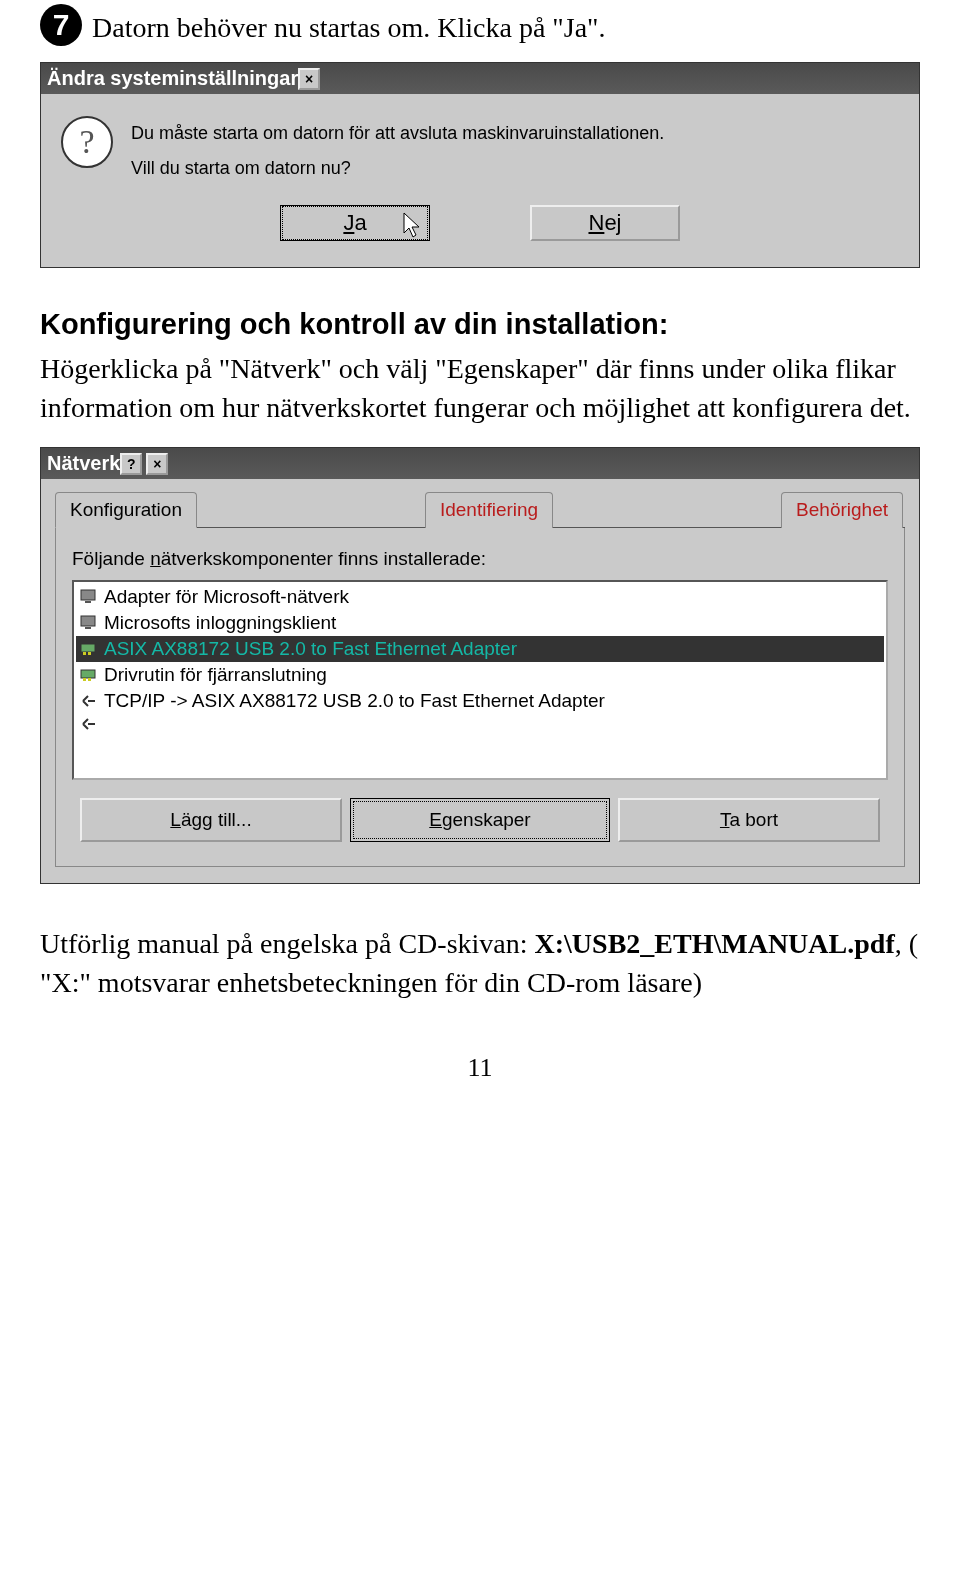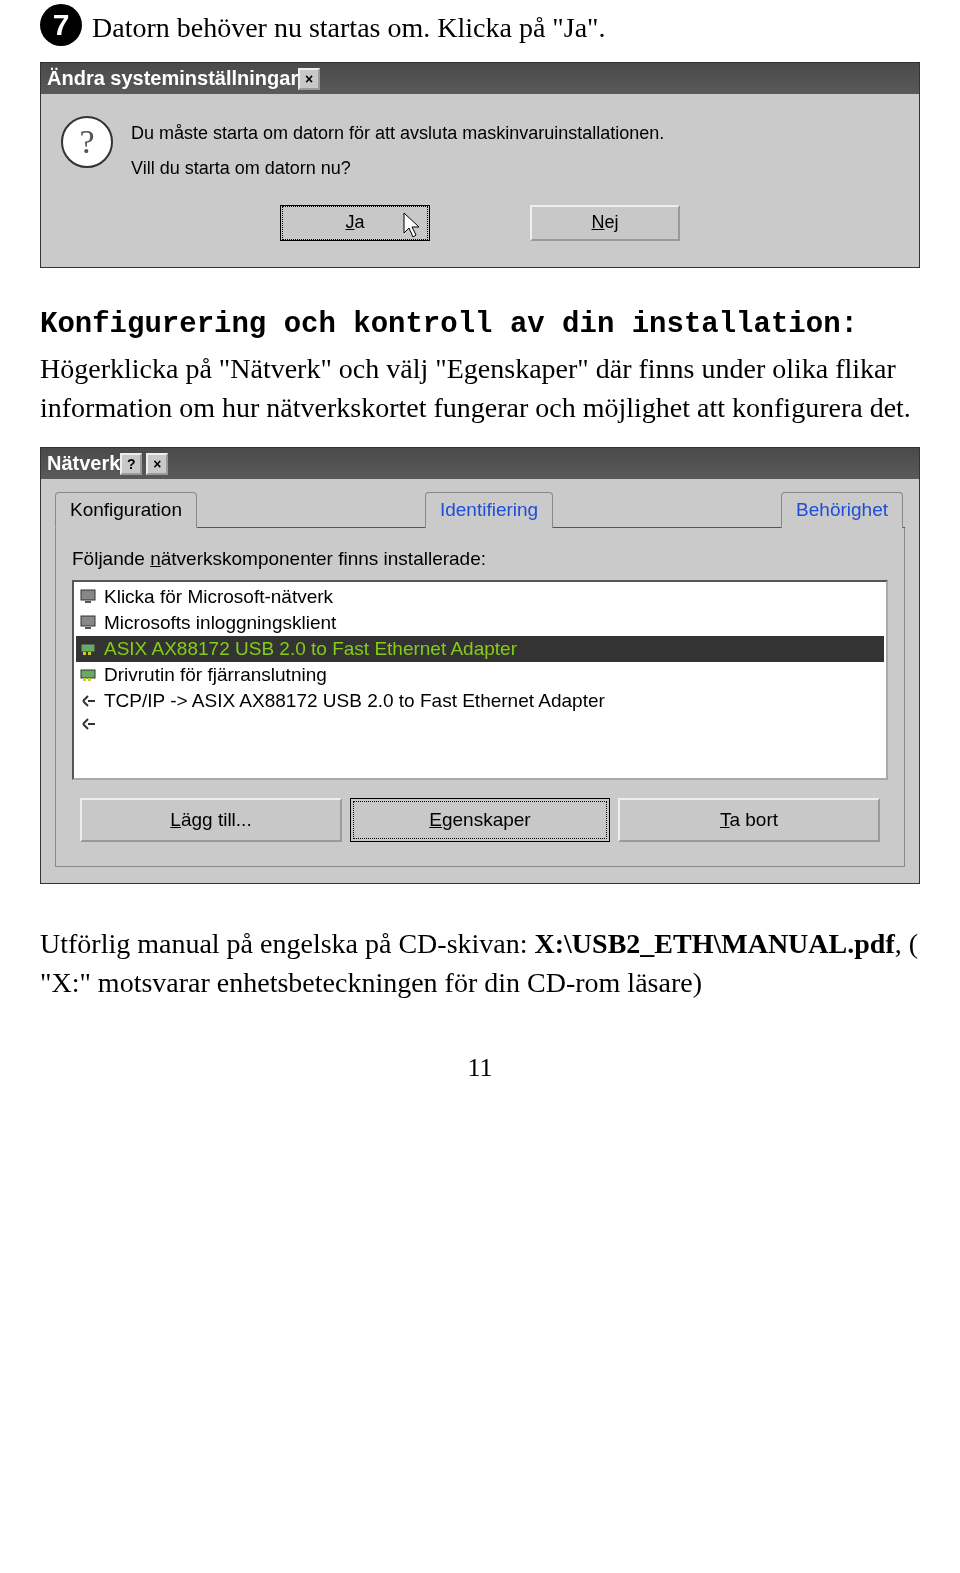--- a/index.html
+++ b/index.html
@@ -13,21 +13,21 @@
   .step-row { display: flex; align-items: flex-start; gap: 10px; margin-bottom: 16px; }
   .step-circle {
     width: 42px; height: 42px; border-radius: 50%;
     background: #000; color: #fff;
     display: flex; align-items: center; justify-content: center;
     font-family: Arial, sans-serif; font-weight: bold; font-size: 30px;
     flex-shrink: 0; margin-top: -6px;
   }
   .step-text { font-size: 28px; line-height: 1.3; }
   .section-heading {
-    font-family: Liberation Mono, monospace;
+    font-family: Liberation Sans, sans-serif;
     font-size: 29px; font-weight: bold;
     margin: 40px 0 8px 0;
   }
   .section-body { font-size: 28px; line-height: 1.4; margin-bottom: 20px; }
   .footnote { font-size: 28px; line-height: 1.4; margin-top: 40px; }
   .page-num { text-align: center; font-size: 26px; margin-top: 50px; }
 
   
   .win { font-family: Arial, Helvetica, sans-serif; border: 1px solid #333; margin: 10px 0 20px 0; background: #cacaca; }
   .titlebar {
@@ -48,21 +48,21 @@
     display: flex; align-items: center; justify-content: center;
     font-size: 34px; color: #555; font-family: Georgia, serif;
     flex-shrink: 0;
   }
   .dlg1-text { font-size: 18px; line-height: 1.9; }
   .dlg1-btnrow { display: flex; justify-content: center; gap: 40px; padding: 10px 0 26px 0; }
   .winbtn {
     background: #c8c8c8; border: 2px outset #eee;
     width: 150px; height: 36px;
     display: flex; align-items: center; justify-content: center;
-    font-family: Arial, sans-serif; font-size: 18px;
+    font-family: Arial, sans-serif; font-size: 22px;
   }
   .winbtn.default { border: 1px solid #000; }
   .winbtn.default .inner {
     border: 1px dotted #000; width: 100%; height: 100%;
     display:flex;align-items:center;justify-content:center;
     margin:1px;
   }
   .underline-first::first-letter { text-decoration: underline; }
   .cursor {
     position: relative; top: 6px; left: -68px;
@@ -75,33 +75,33 @@
   .titlebar-btns2 { display: flex; gap: 4px; }
   .tabs-area { background: #cacaca; padding: 12px 14px 16px 14px; }
   .tabstrip { display: flex; border-bottom: 1px solid #555; justify-content: space-between; }
   .tab {
     border: 1px solid #888; border-bottom: none;
     border-top-left-radius: 4px; border-top-right-radius: 4px;
     padding: 6px 14px; font-size: 19px;
     background: #cacaca; position: relative; top: 1px; margin-right: 2px;
   }
   .tab.active { background: #cacaca; border-bottom: 1px solid #cacaca; font-weight: normal; }
-  .tab.inactive { background: #cacaca; color:#1d4ed8; }
+  .tab.inactive { background: #cacaca; color:#b91c1c; }
   .tab-panel {
     border: 1px solid #888; border-top: none;
     padding: 20px 16px 24px 16px;
   }
   .panel-label { font-size: 19px; margin-bottom: 10px; display: inline-block; }
   .panel-label .u { text-decoration: underline; }
   .listbox {
     background: #fff; border: 2px inset #aaa;
     height: 200px; overflow: hidden; padding: 2px;
   }
   .listitem { display: flex; align-items: center; gap: 6px; padding: 2px 4px; font-size: 19px; white-space: nowrap; }
-  .listitem.sel { background: #333; color: #84cc16; }
+  .listitem.sel { background: #333; color: #14b8a6; }
   .li-icon {
     width: 18px; height: 16px; flex-shrink: 0;
     display:flex;align-items:center;justify-content:center;
   }
   .btnrow2 { display: flex; justify-content: space-between; padding: 18px 8px 0 8px; gap: 8px; }
   .winbtn2 {
     background: #c8c8c8; border: 2px outset #eee;
     height: 44px; flex: 1;
     display: flex; align-items: center; justify-content: center;
     font-family: Arial, sans-serif; font-size: 19px;
@@ -173,21 +173,21 @@
       </span>
       <div class="listbox" id="components-listbox">
 
       <div class="listitem">
             <span class="li-icon">
               <svg width="18" height="16">
                 <rect x="1" y="1" width="14" height="10" fill="#888" stroke="#333"></rect>
                 <rect x="5" y="12" width="6" height="2" fill="#555"></rect>
               </svg>
             </span>
-            <span>Klicka för Microsoft-nätverk</span>
+            <span>Adapter för Microsoft-nätverk</span>
           </div>
           <div class="listitem">
             <span class="li-icon">
               <svg width="18" height="16">
                 <rect x="1" y="1" width="14" height="10" fill="#888" stroke="#333"></rect>
                 <rect x="5" y="12" width="6" height="2" fill="#555"></rect>
               </svg>
             </span>
             <span>Microsofts inloggningsklient</span>
           </div>

